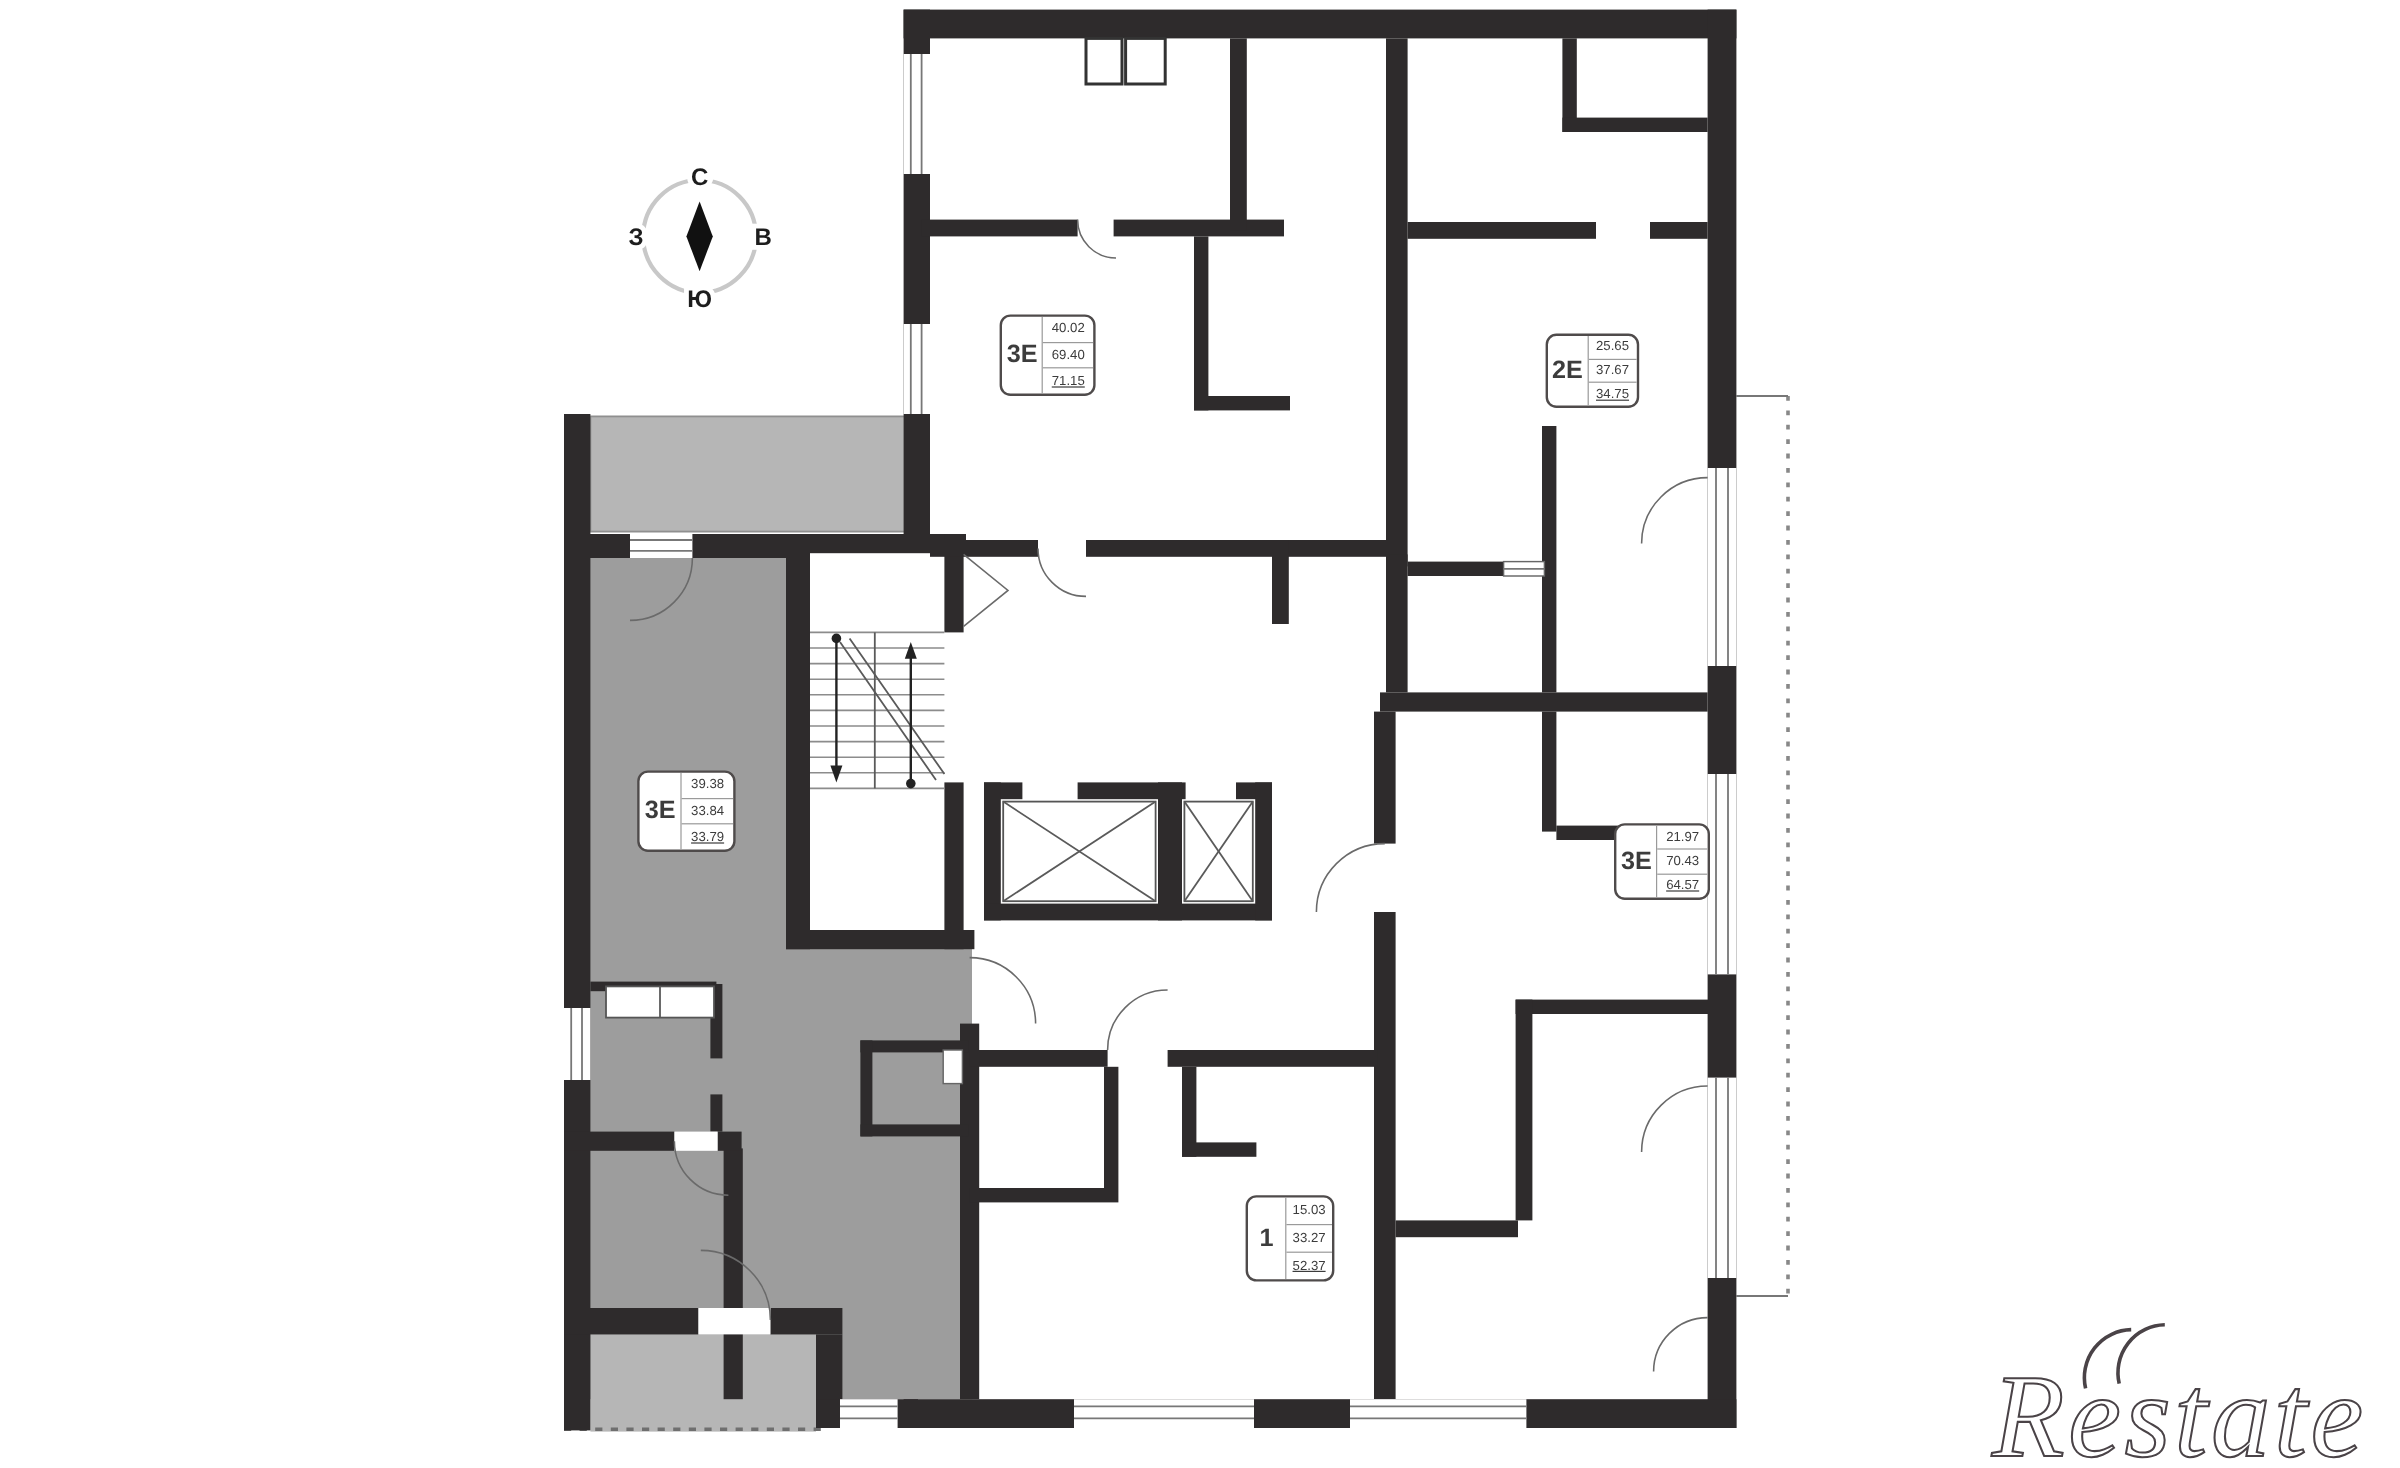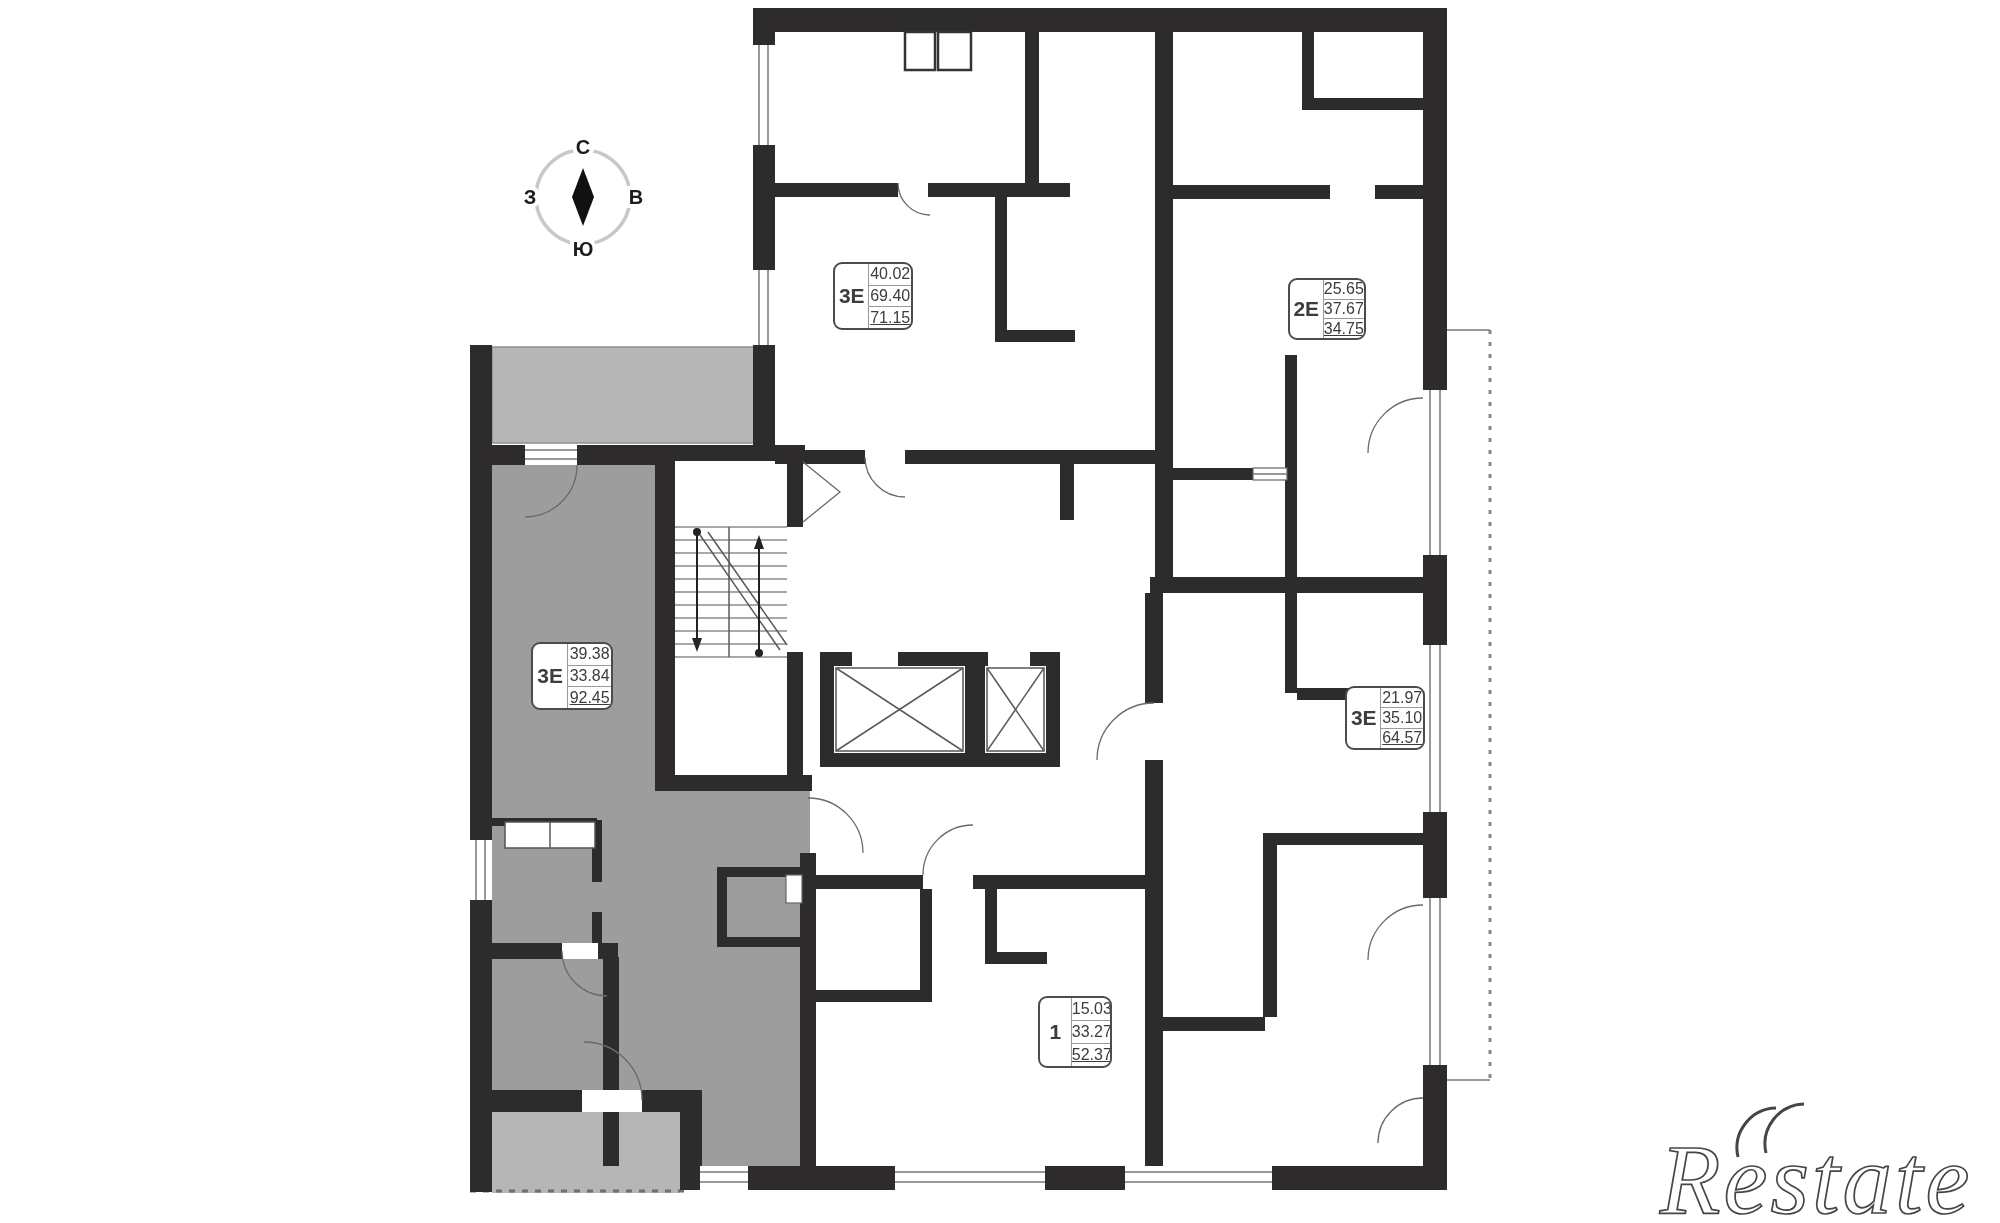--- a/index.html
+++ b/index.html
@@ -14,21 +14,21 @@
   .winline{stroke:#777;stroke-width:1.5;fill:none;}
   .thin{stroke:#5a5a5a;stroke-width:1.5;fill:none;}
   .door{stroke:#6a6a6a;stroke-width:1.3;fill:none;}
   .tread{stroke:#8c8c8c;stroke-width:1.3;fill:none;}
   .badge{position:absolute;background:#fff;border:2px solid var(--badge-border);
          border-radius:9px;display:flex;color:#3c3c3c;box-sizing:border-box;overflow:hidden;}
   .badge .type{flex:0 0 44%;display:flex;align-items:center;justify-content:center;
          font-weight:bold;font-size:21px;}
   .badge .nums{flex:1;display:flex;flex-direction:column;border-left:1px solid #9a9a9a;}
   .badge .nums span{flex:1;display:flex;align-items:center;justify-content:center;
-         font-size:16px;border-bottom:1px solid #9a9a9a;}
+         font-size:11px;border-bottom:1px solid #9a9a9a;}
   .badge .nums span:last-child{border-bottom:none;text-decoration:underline;}
   .compass-letter{font-weight:bold;font-size:20px;fill:#1d1d1d;paint-order:stroke;
          stroke:#fff;stroke-width:8px;text-anchor:middle;}
   .wm-text{font-family:"Liberation Serif",serif;font-style:italic;font-size:99px;
          letter-spacing:3px;fill:none;stroke:var(--watermark);stroke-width:1.7;}
   .wm-swash{fill:none;stroke:var(--watermark);stroke-width:3;}
 </style>
 </head>
 <body>
 
@@ -240,29 +240,29 @@
       <span>37.67</span>
       <span>34.75</span>
     </div>
   </div>
 
   <div class="badge" style="left:531px;top:642px;width:82px;height:68px;">
     <div class="type">3Е</div>
     <div class="nums">
       <span>39.38</span>
       <span>33.84</span>
-      <span>92.45</span>
+      <span>33.79</span>
     </div>
   </div>
 
   <div class="badge" style="left:1345px;top:686px;width:80px;height:64px;">
     <div class="type">3Е</div>
     <div class="nums">
       <span>21.97</span>
-      <span>35.10</span>
+      <span>70.43</span>
       <span>64.57</span>
     </div>
   </div>
 
   <div class="badge" style="left:1038px;top:996px;width:74px;height:72px;">
     <div class="type">1</div>
     <div class="nums">
       <span>15.03</span>
       <span>33.27</span>
       <span>52.37</span>

